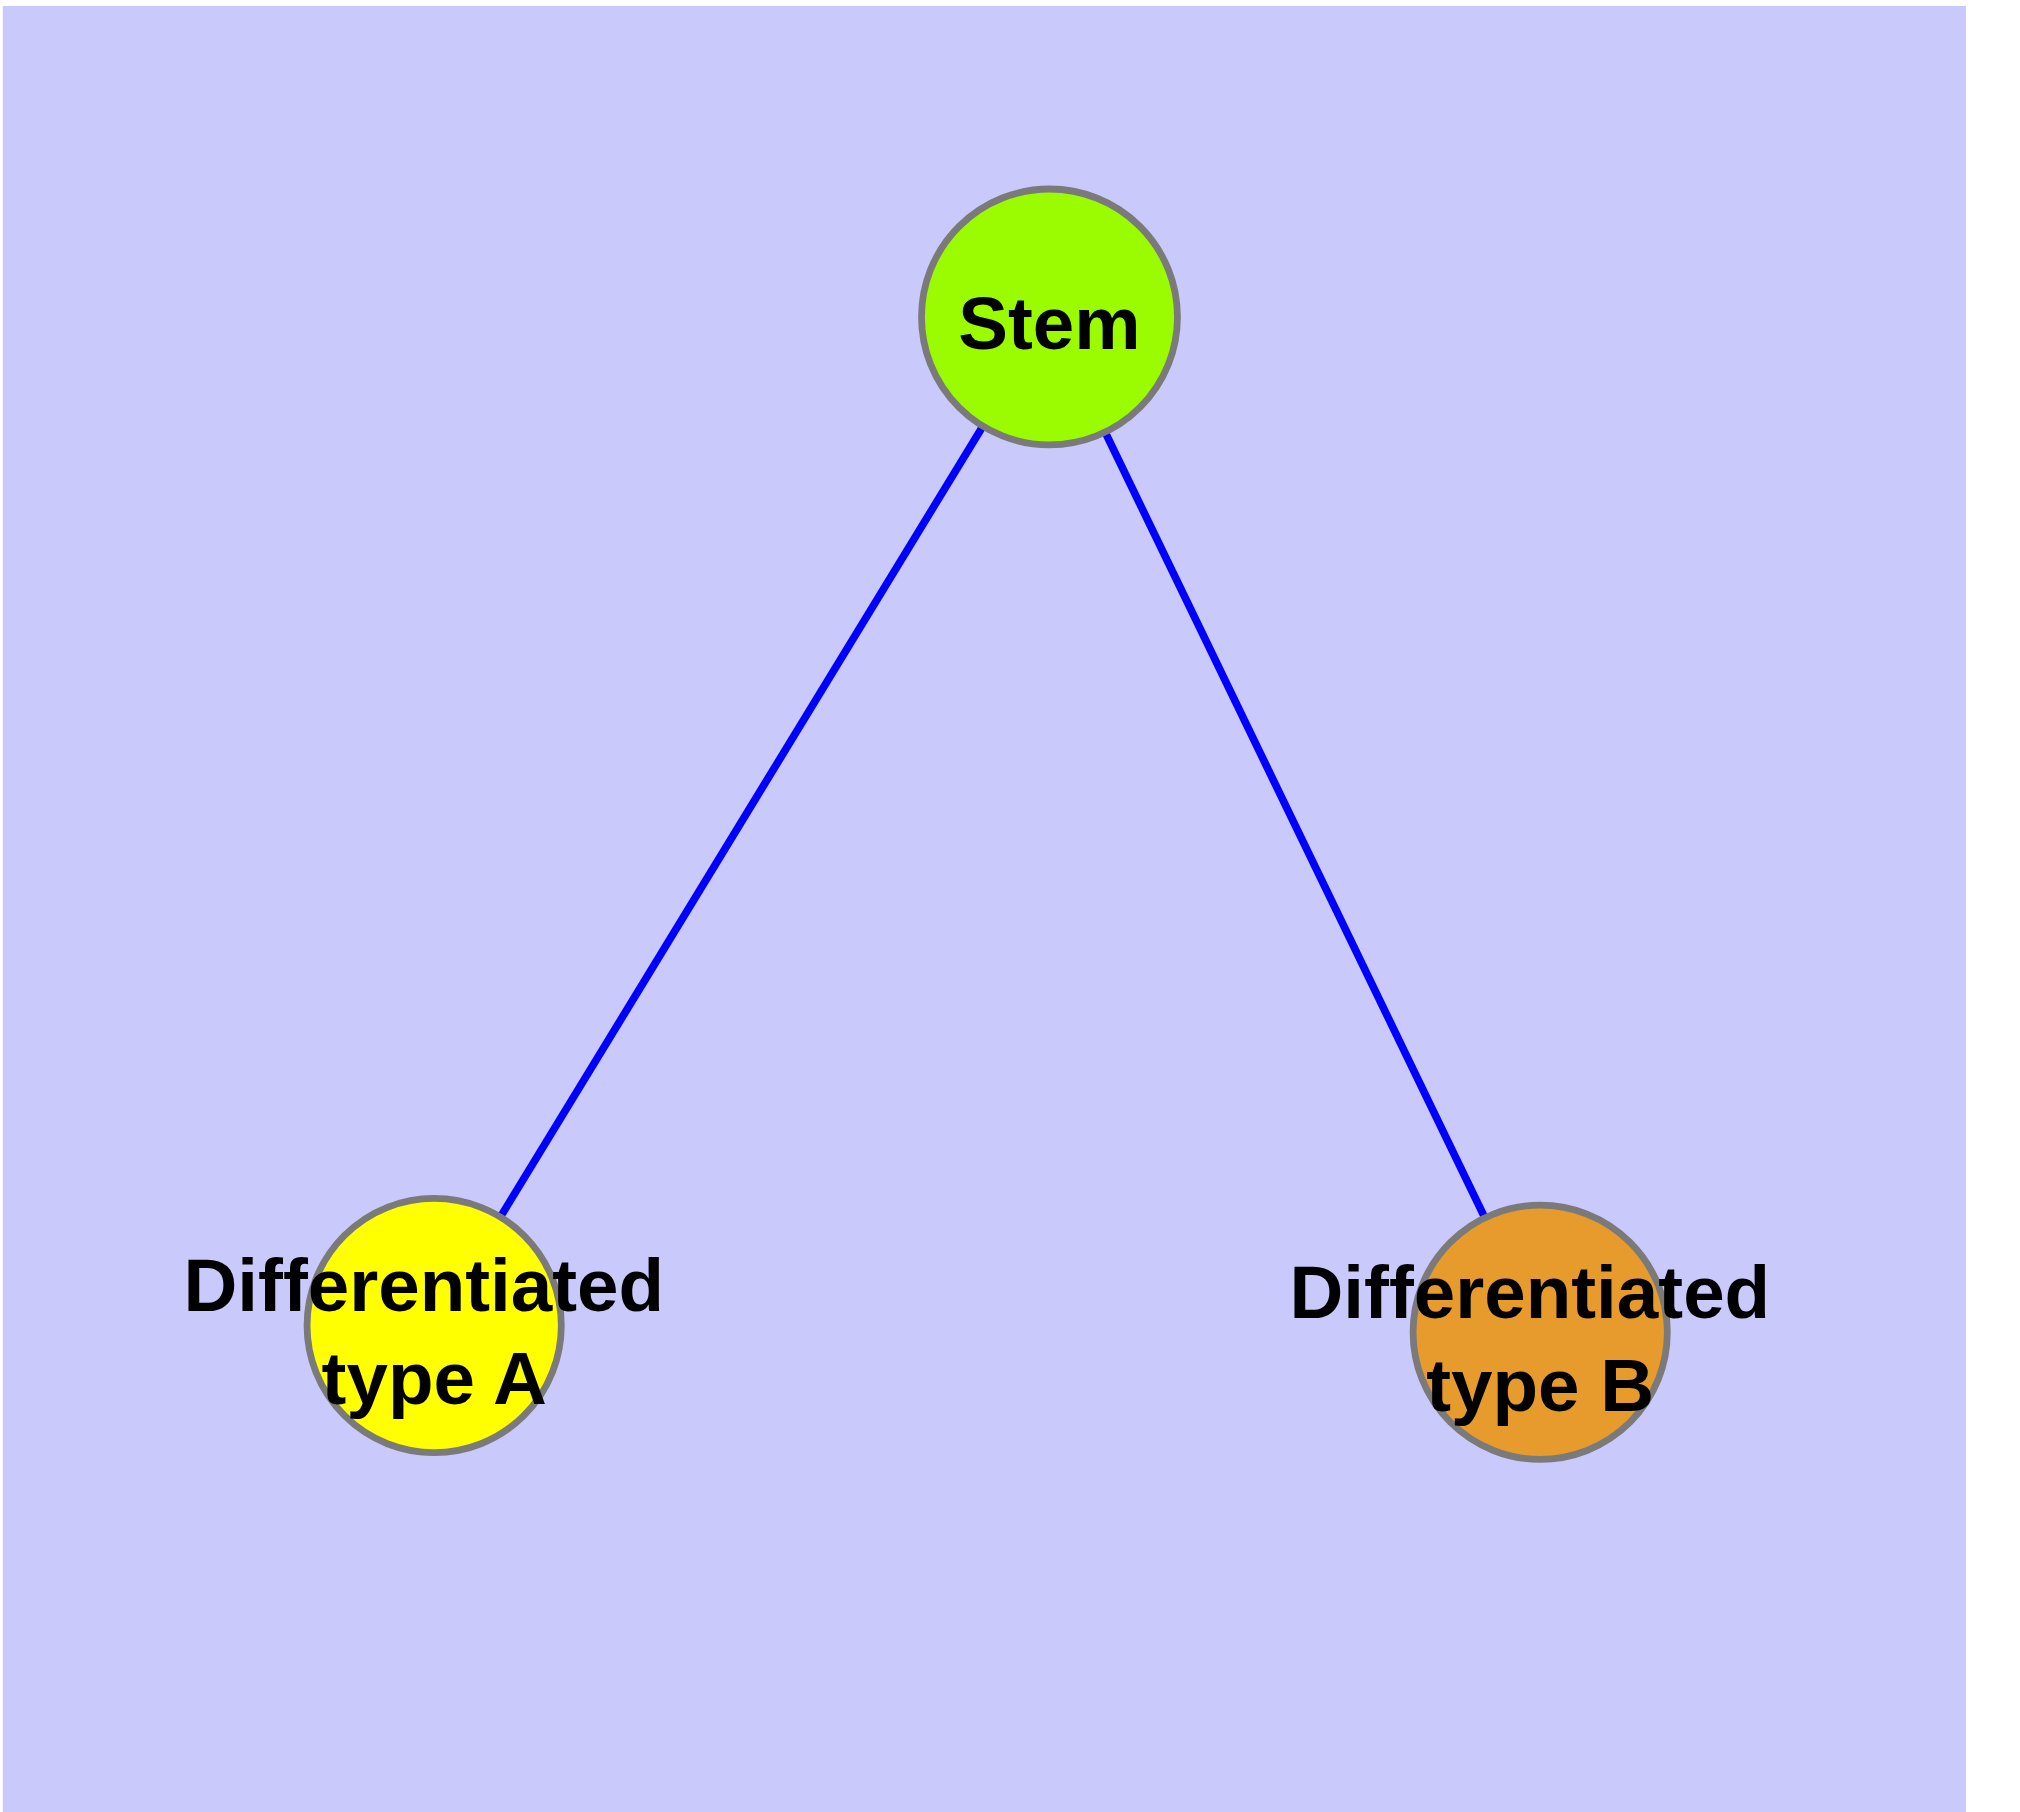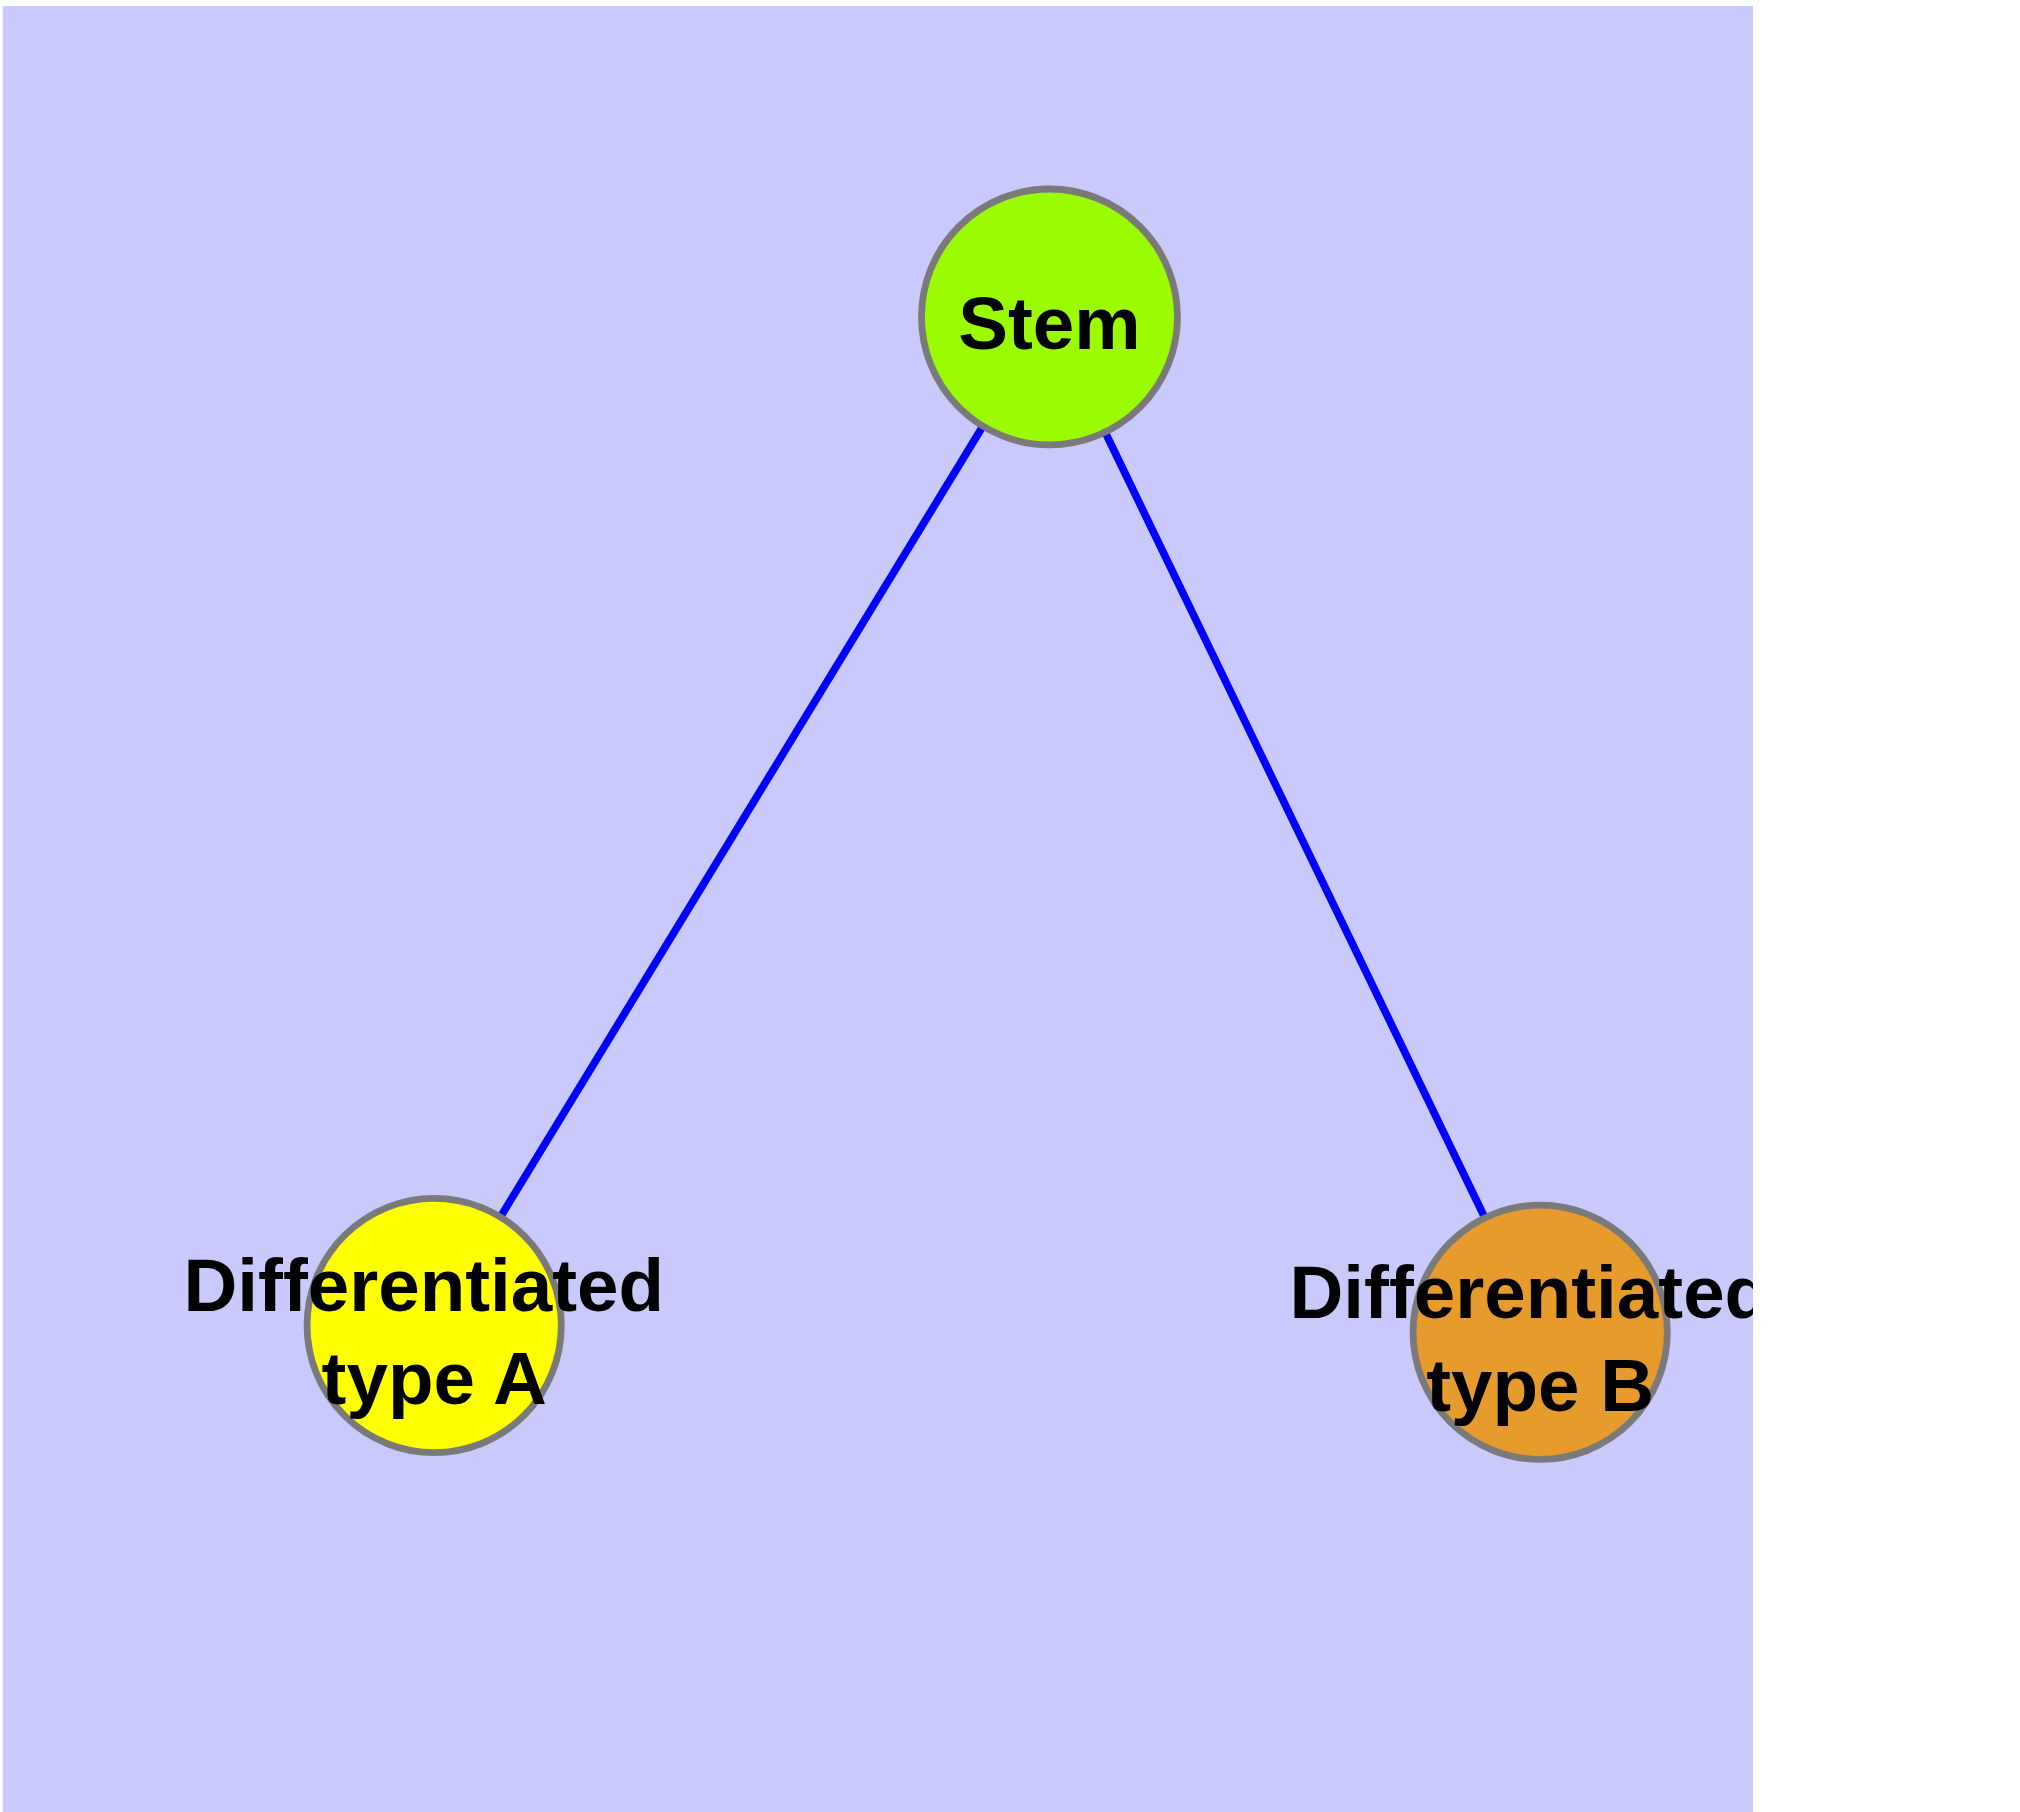--- a/index.html
+++ b/index.html
@@ -3,21 +3,21 @@
 <meta charset="utf-8">
 <style>
   html, body {
     margin: 0;
     padding: 0;
     background: #ffffff;
     font-family: "Liberation Sans", sans-serif;
   }
   .stage {
     position: relative;
-    width: 1753px;
+    width: 1966px;
     height: 1812px;
     background: #ffffff;
     overflow: hidden;
   }
   svg.graph {
     display: block;
     width: 2021px;
     height: 1812px;
   }
   .node-circle {

